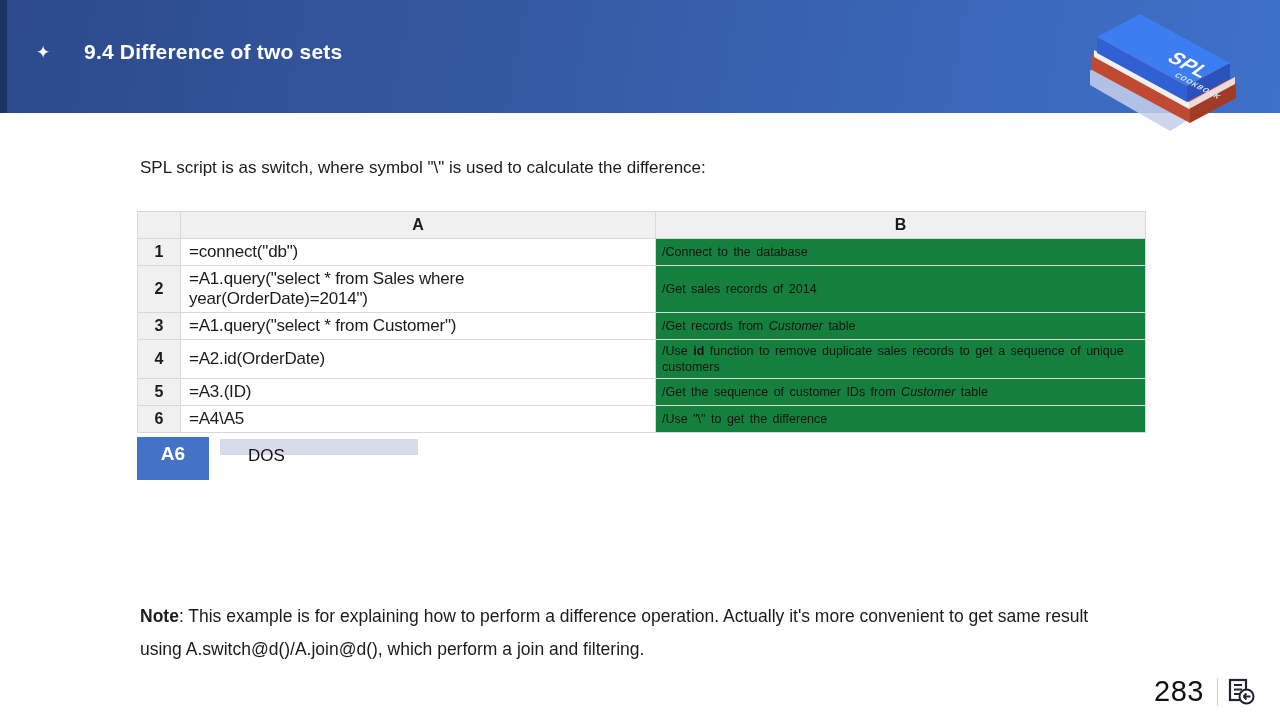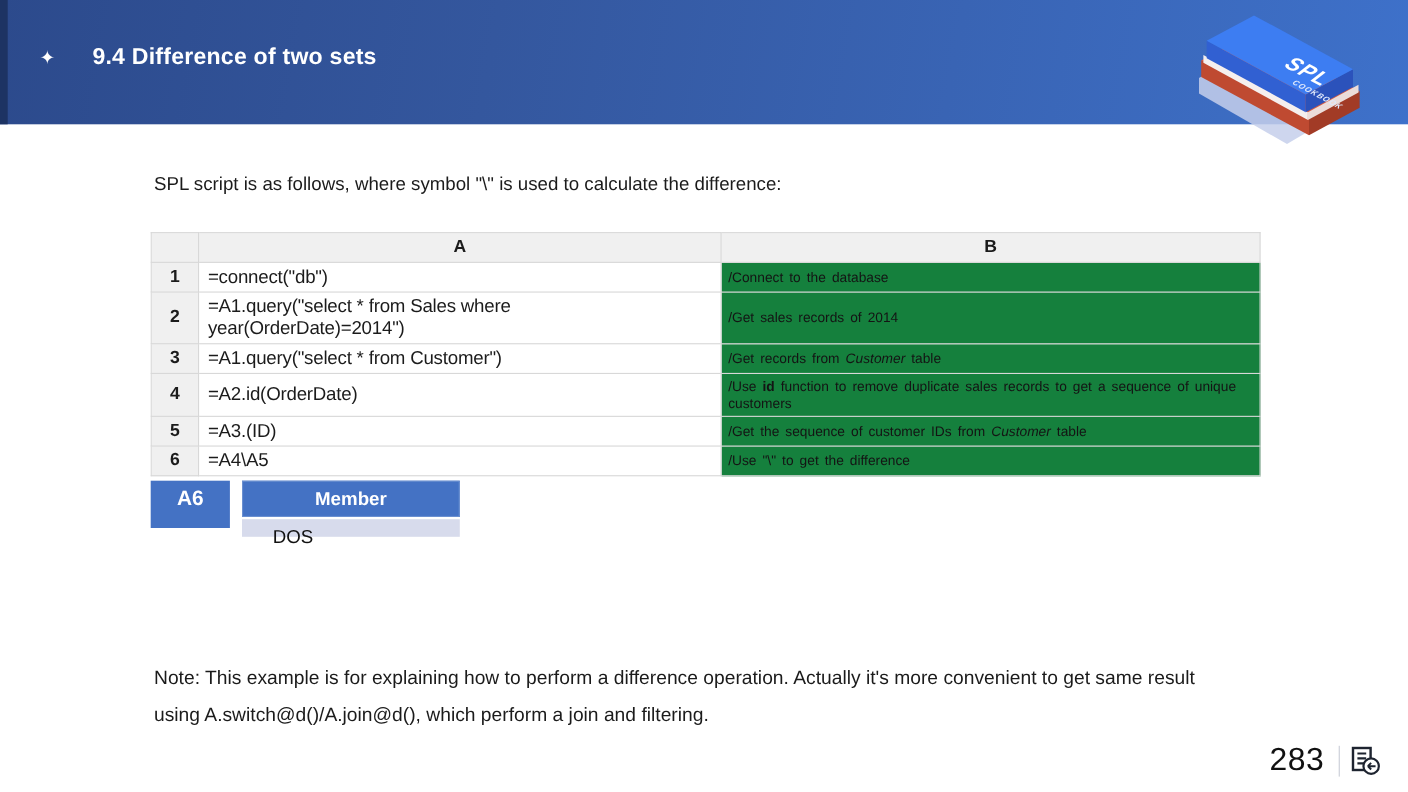--- a/index.html
+++ b/index.html
@@ -68,21 +68,21 @@
   .mrow {
     height:16px; margin-top:2px; background:#d7dbec; font-size:17px;
     line-height:33px; padding-left:28px; color:#111111;
   }
   .mrow.alt { background:#e3e6f2; }
   
   .note {
     position:absolute; left:140px; top:600px; width:985px;
     font-size:17.5px; line-height:33px; color:#1b1b1b;
   }
-  .note b { font-weight:normal; }
+  .note b { font-weight:bold; }
   
   .footer { position:absolute; right:10px; bottom:10px; height:36px; }
   .pagenum {
     position:absolute; right:66px; bottom:2px; font-size:29px; color:#111111;
     letter-spacing:0.5px;
     margin-left:48px;
   }
   .foot-divider {
     position:absolute; right:52px; bottom:4px; width:1px; height:28px; background:#c9cdd6;
   }
@@ -105,21 +105,21 @@
       <polygon points="4,44 99,96 99,103 4,51" fill="#f5efee"></polygon>
       <polygon points="99,96 145,71 145,78 99,103" fill="#ecdcd9"></polygon>
       <polygon points="7,31 97,80 97,96 7,47" fill="#3160d2"></polygon>
       <polygon points="97,80 140,57 140,73 97,96" fill="#2b52bb"></polygon>
       <polygon points="50,8 140,57 97,80 7,31" fill="#3d7df2"></polygon>
       <text x="0" y="0" transform="translate(76,54) rotate(28) skewX(-24)" fill="#ffffff" font-family="Liberation Sans, sans-serif" font-weight="bold" font-size="19" letter-spacing="1">SPL</text>
       <text x="0" y="0" transform="translate(84,70) rotate(28) skewX(-24)" fill="#dfe8fb" font-family="Liberation Sans, sans-serif" font-weight="bold" font-size="7" letter-spacing="1">COOKBOOK</text>
     </svg>
   </header>
 
-  <p class="intro">SPL script is as follows, where symbol "\" is used to calculate the difference:</p>
+  <p class="intro">SPL script is as switch, where symbol "\" is used to calculate the difference:</p>
 
   <table class="spl-table">
     <colgroup>
         <col class="c-rn">
         <col class="c-a">
         <col class="c-b">
       </colgroup>
     <thead>
       <tr>
         <th class="rn"></th>
@@ -157,21 +157,20 @@
           <td class="rn">6</td>
           <td class="code">=A4\A5</td>
           <td class="cmt"><span>/Use "\" to get the difference</span></td>
         </tr>
       </tbody>
   </table>
 
   <div class="result">
     <div class="a6-badge">A6</div>
     <div class="member-col">
-      <div class="member-head">Member</div>
       <div id="member-rows">
           <div class="mrow">DOS</div>
         </div>
     </div>
   </div>
 
   <p class="note"><b>Note</b><span>: This example is for explaining how to perform a difference operation. Actually it's more convenient to get same result using A.switch@d()/A.join@d(), which perform a join and filtering.</span></p>
 
   <div class="footer">
     <span class="pagenum">283</span>

